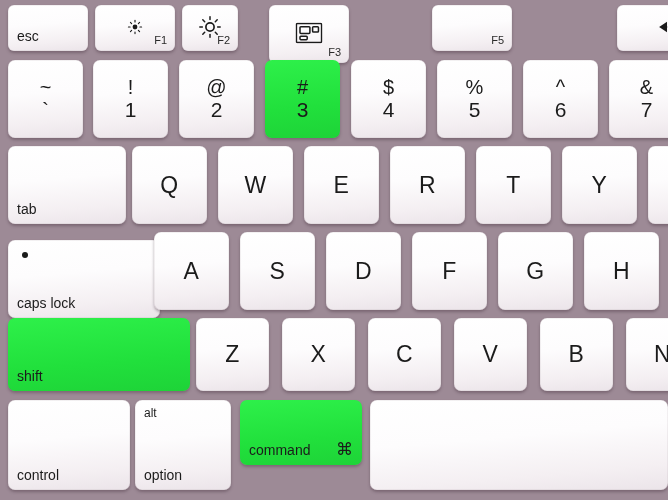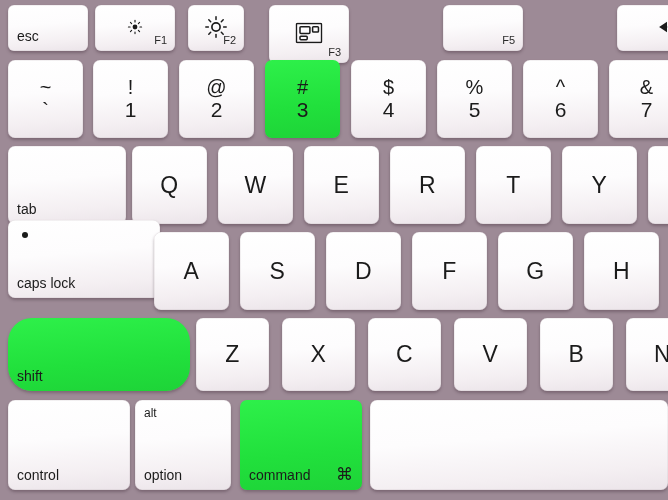--- a/index.html
+++ b/index.html
@@ -87,21 +87,21 @@
             <line x1="18.6" y1="12" x2="20.8" y2="12"></line>
       <line x1="5.9" y1="5.9" x2="7.5" y2="7.5"></line>
             <line x1="16.5" y1="16.5" x2="18.1" y2="18.1"></line>
       <line x1="5.9" y1="18.1" x2="7.5" y2="16.5"></line>
             <line x1="16.5" y1="7.5" x2="18.1" y2="5.9"></line>
       </g>
         </svg>
       </span>
       <span class="lbl-br">F1</span>
     </div>
-    <div class="key fn" style="left: 188px; top: 5px; width: 56px; height: 46px;">
+    <div class="key fn" style="left: 182px; top: 5px; width: 56px; height: 46px;">
       <span class="fnicon">
         <svg width="24" height="24" viewBox="0 0 24 24" fill="none" stroke="#1b1b1b" stroke-width="1.5" stroke-linecap="round">
       <circle cx="12" cy="12" r="4.1" fill="none" stroke="#1b1b1b" stroke-width="1.7"></circle>
       <g stroke-width="1.5">
       <line x1="12" y1="1.8" x2="12" y2="4.4"></line>
             <line x1="12" y1="19.6" x2="12" y2="22.2"></line>
       <line x1="1.8" y1="12" x2="4.4" y2="12"></line>
             <line x1="19.6" y1="12" x2="22.2" y2="12"></line>
       <line x1="4.8" y1="4.8" x2="6.7" y2="6.7"></line>
             <line x1="17.3" y1="17.3" x2="19.2" y2="19.2"></line>
@@ -116,21 +116,21 @@
       <span class="fnicon">
         <svg width="27" height="21" viewBox="0 0 30 23" fill="none" stroke="#1b1b1b" stroke-width="1.7">
       <rect x="1" y="1" width="28" height="21" rx="1"></rect>
       <rect x="5" y="4.5" width="11" height="7.5" rx="1"></rect>
       <rect x="19" y="4.5" width="6.5" height="6" rx="1"></rect>
       <rect x="5" y="15" width="8" height="4" rx="1"></rect>
       </svg>
       </span>
       <span class="lbl-br">F3</span>
     </div>
-    <div class="key fn" style="left: 443px; top: 5px; width: 80px; height: 46px;">
+    <div class="key fn" style="left: 432px; top: 5px; width: 80px; height: 46px;">
       <span class="lbl-br">F5</span>
     </div>
     <div class="key fn" style="left: 617px; top: 5px; width: 80px; height: 46px;">
       <span class="fnicon" style="left: 62%;">
         <svg width="22" height="16" viewBox="0 0 24 16" fill="#1b1b1b">
       <polygon points="12,2.2 12,13.8 3.4,8"></polygon>
       <polygon points="21,2.2 21,13.8 12.4,8"></polygon>
       </svg>
       </span>
     </div>
@@ -199,21 +199,21 @@
     </div>
     <div class="key" style="left: 476px; top: 146px; width: 75px; height: 78px;">
       <span class="lbl-center">T</span>
     </div>
     <div class="key" style="left: 562px; top: 146px; width: 75px; height: 78px;">
       <span class="lbl-center">Y</span>
     </div>
     <div class="key" style="left: 648px; top: 146px; width: 75px; height: 78px;">
       <span class="lbl-center">U</span>
     </div>
-    <div class="key" style="left: 8px; top: 220px; width: 152px; height: 78px;">
+    <div class="key" style="left: 8px; top: 240px; width: 152px; height: 78px;">
       <span class="capsdot"></span>
       <span class="lbl-bl">caps lock</span>
     </div>
     <div class="key" style="left: 154px; top: 232px; width: 75px; height: 78px;">
       <span class="lbl-center">A</span>
     </div>
     <div class="key" style="left: 240px; top: 232px; width: 75px; height: 78px;">
       <span class="lbl-center">S</span>
     </div>
     <div class="key" style="left: 326px; top: 232px; width: 75px; height: 78px;">
@@ -221,21 +221,21 @@
     </div>
     <div class="key" style="left: 412px; top: 232px; width: 75px; height: 78px;">
       <span class="lbl-center">F</span>
     </div>
     <div class="key" style="left: 498px; top: 232px; width: 75px; height: 78px;">
       <span class="lbl-center">G</span>
     </div>
     <div class="key" style="left: 584px; top: 232px; width: 75px; height: 78px;">
       <span class="lbl-center">H</span>
     </div>
-    <div class="key green" style="left: 8px; top: 318px; width: 182px; height: 73px; border-radius: 24px;">
+    <div class="key green" style="left: 8px; top: 318px; width: 182px; height: 73px;">
       <span class="lbl-bl">shift</span>
     </div>
     <div class="key" style="left: 196px; top: 318px; width: 73px; height: 73px;">
       <span class="lbl-center">Z</span>
     </div>
     <div class="key" style="left: 282px; top: 318px; width: 73px; height: 73px;">
       <span class="lbl-center">X</span>
     </div>
     <div class="key" style="left: 368px; top: 318px; width: 73px; height: 73px;">
       <span class="lbl-center">C</span>
@@ -249,20 +249,20 @@
     <div class="key" style="left: 626px; top: 318px; width: 73px; height: 73px;">
       <span class="lbl-center">N</span>
     </div>
     <div class="key" style="left: 135px; top: 400px; width: 96px; height: 90px;">
       <span class="lbl-tl">alt</span>
       <span class="lbl-bl">option</span>
     </div>
     <div class="key" style="left: 8px; top: 400px; width: 122px; height: 90px;">
       <span class="lbl-bl">control</span>
     </div>
-    <div class="key green" style="left: 240px; top: 400px; width: 122px; height: 90px; padding-left: 36px;">
+    <div class="key green" style="left: 240px; top: 400px; width: 122px; height: 65px; padding-left: 36px;">
       <span class="lbl-cmd">
         <span>command</span>
         <span class="glyph">⌘</span>
       </span>
     </div>
     <div class="key" style="left: 370px; top: 400px; width: 298px; height: 90px;"></div>
   </div>
 
 </body></html>

